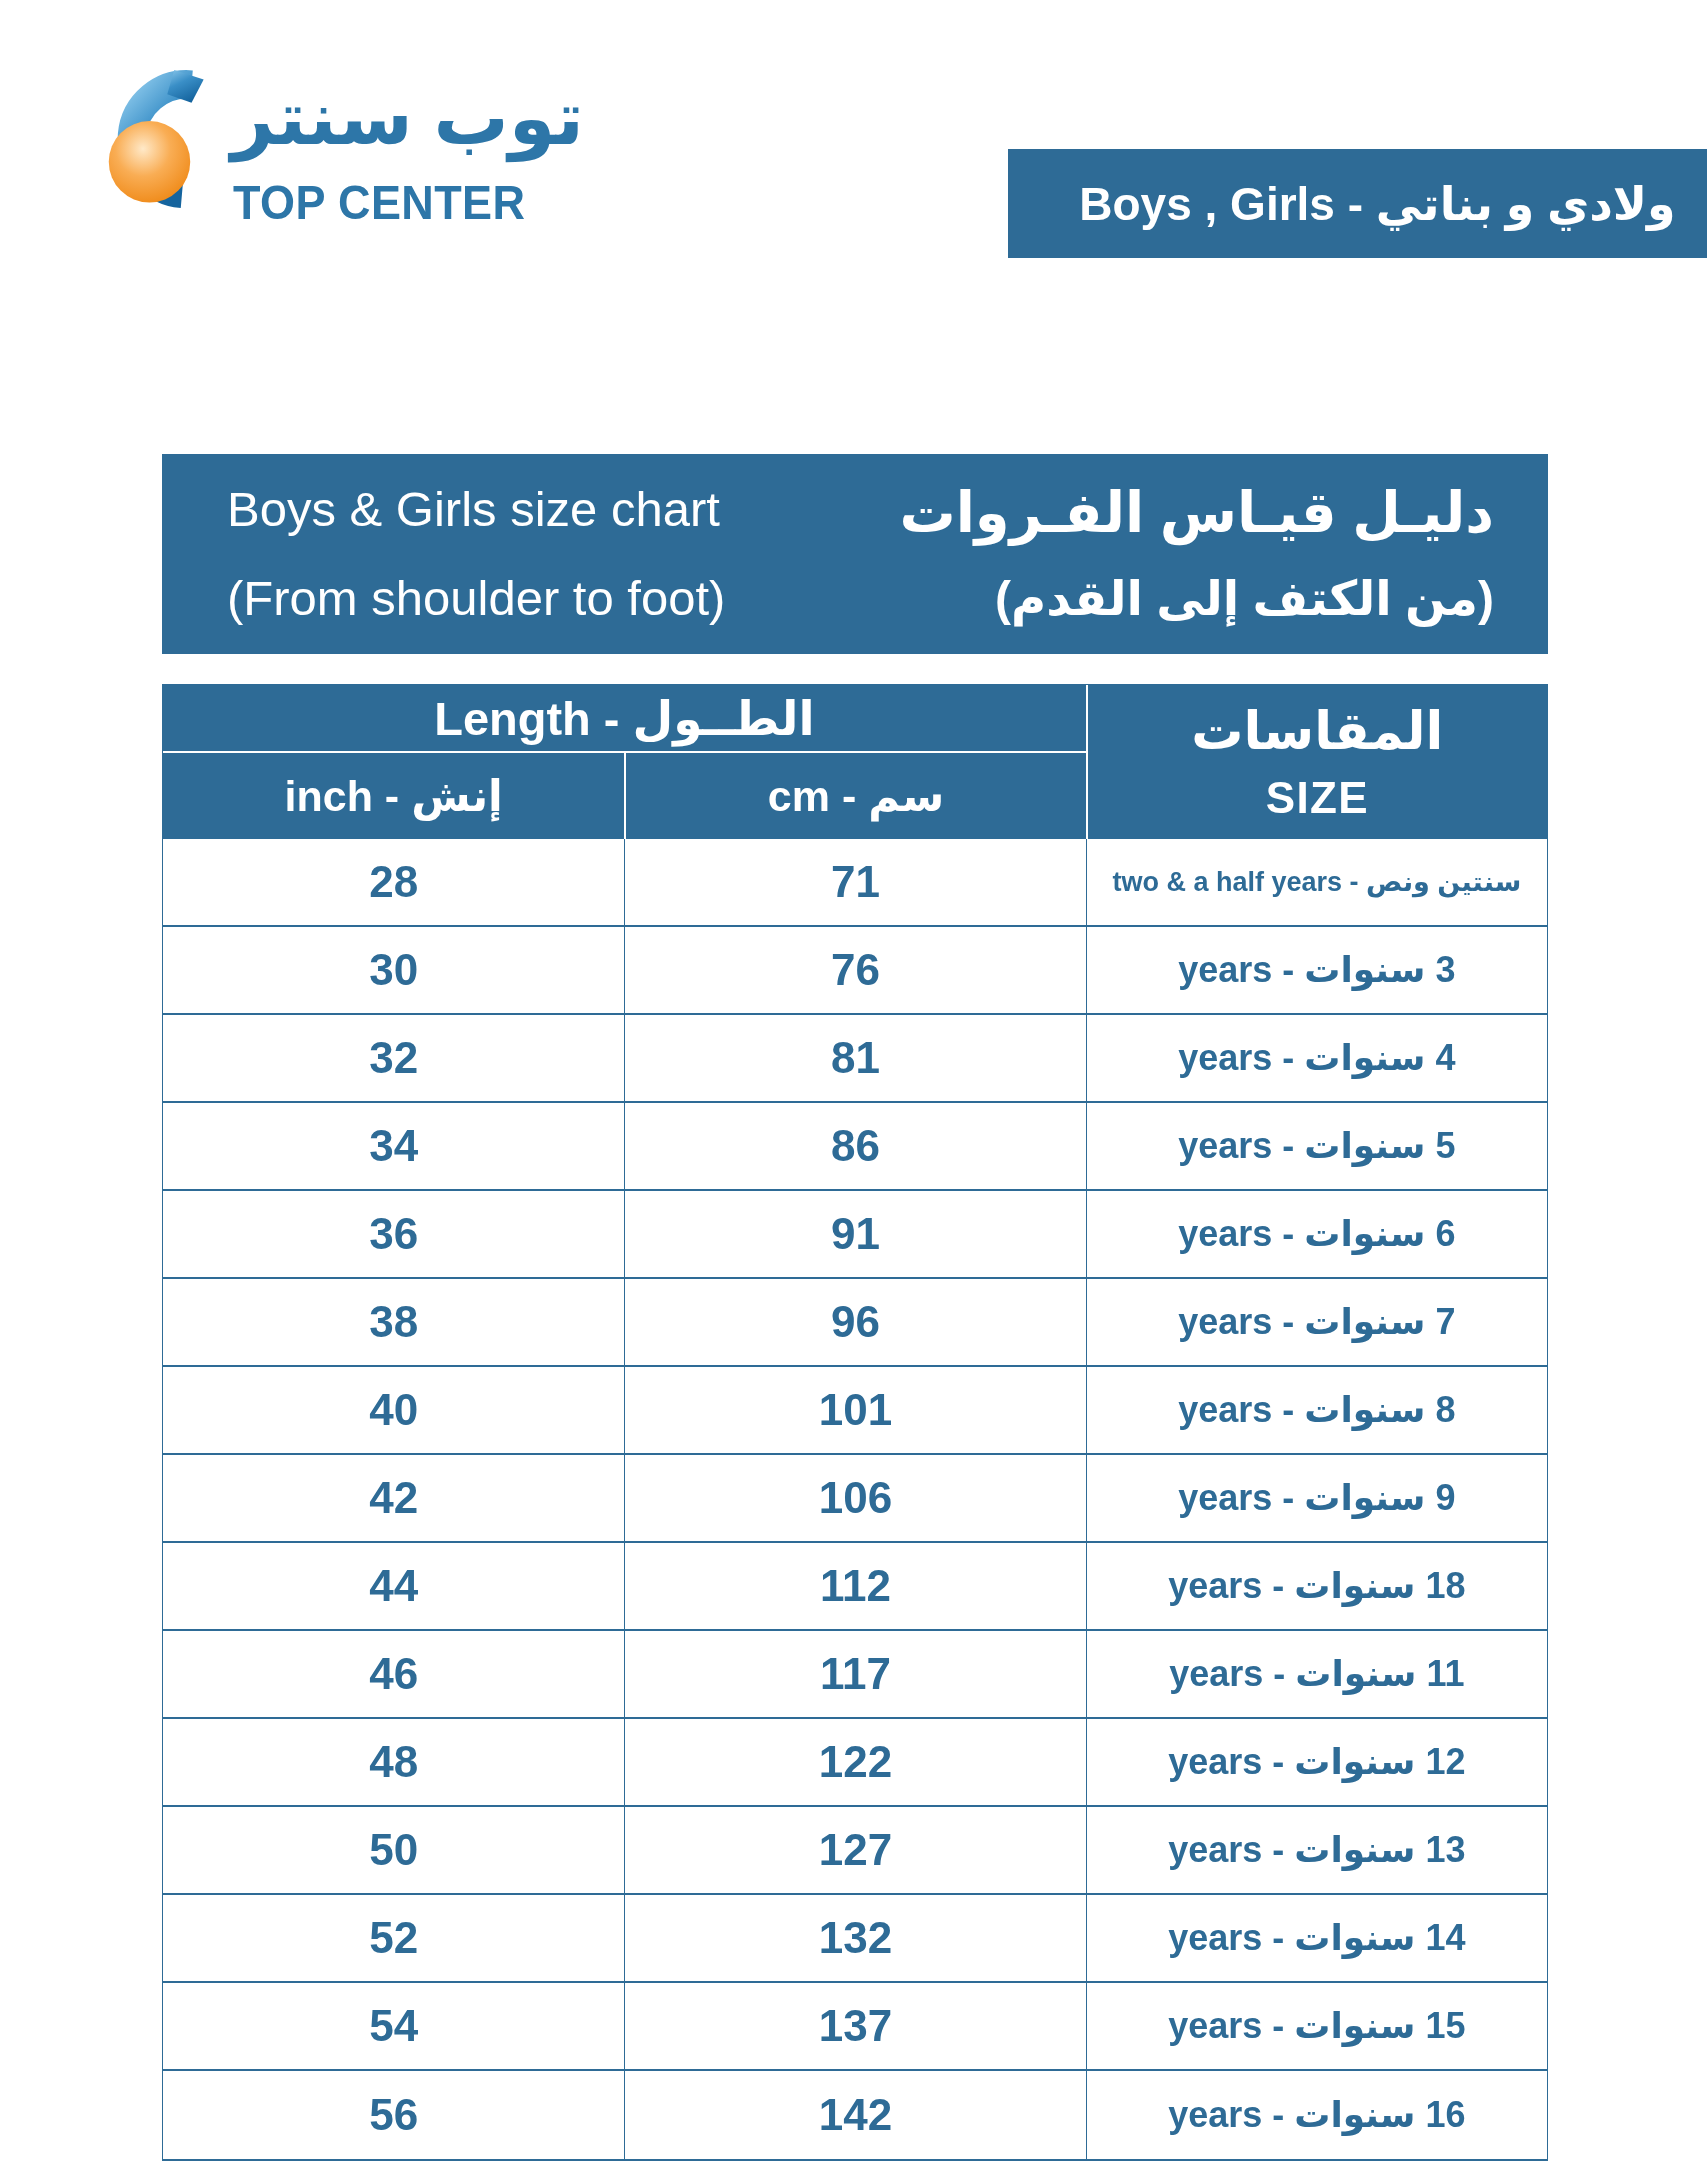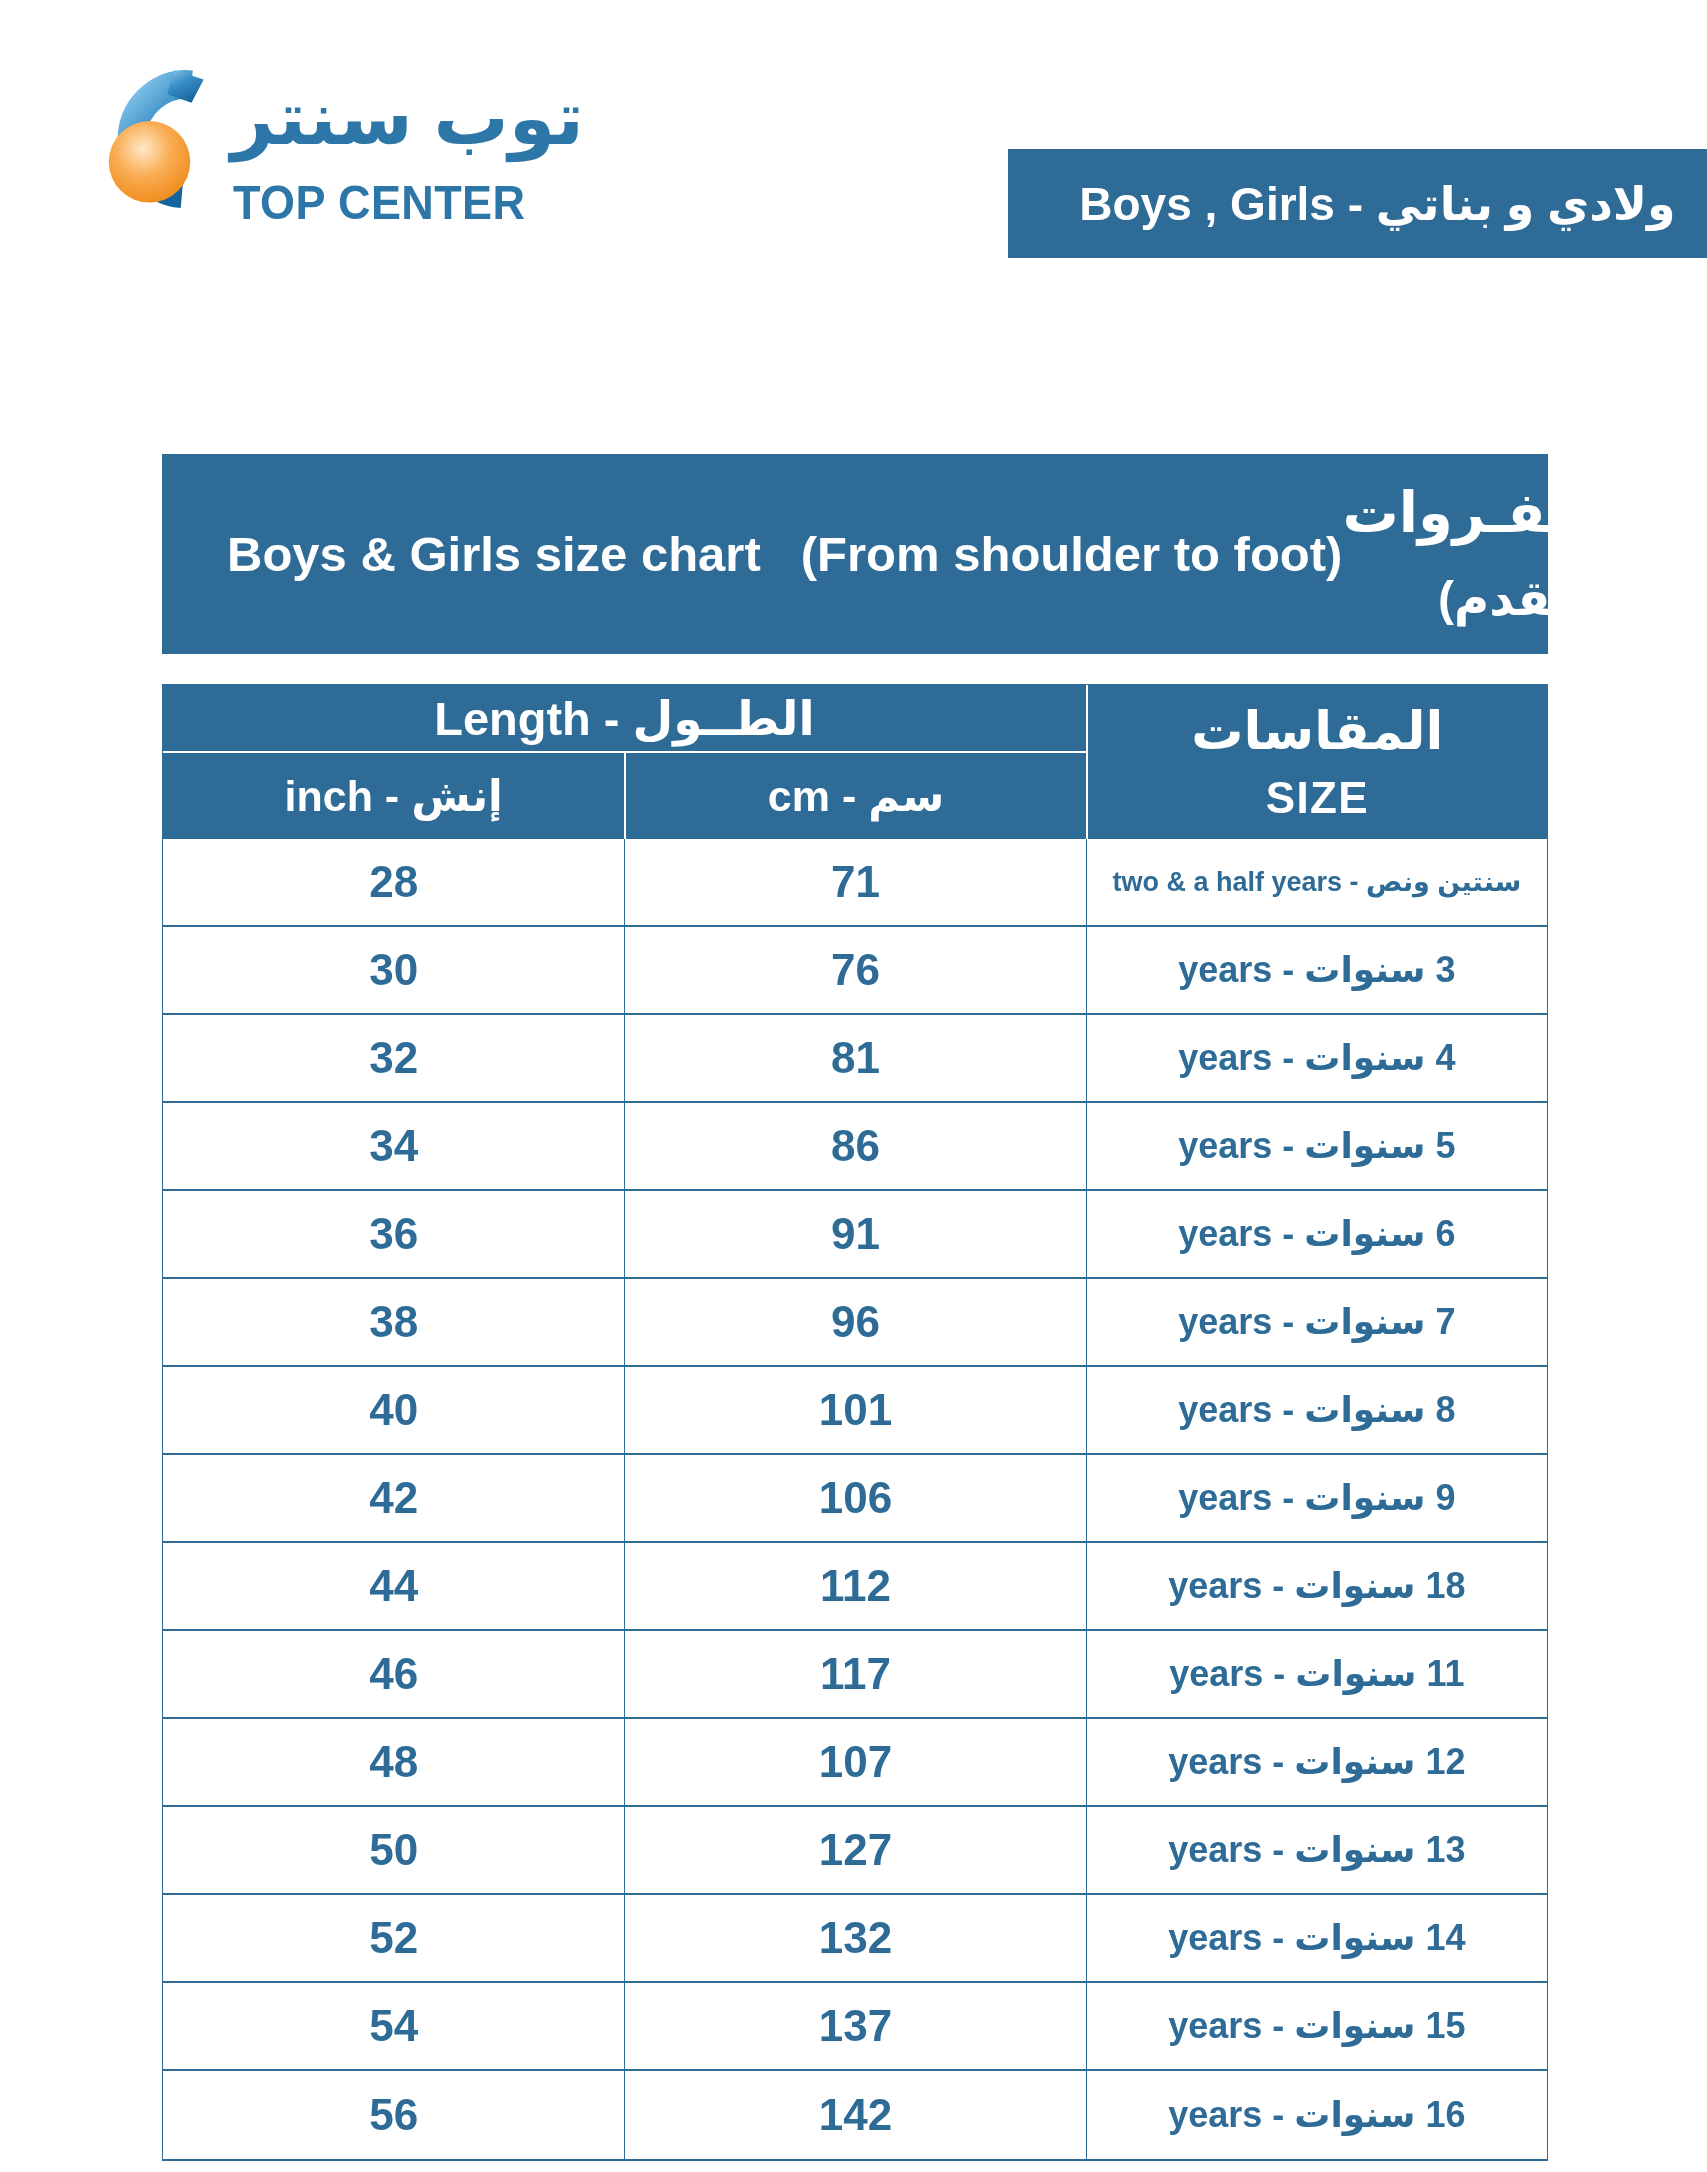--- a/index.html
+++ b/index.html
@@ -41,22 +41,22 @@
     font-size:46px;font-weight:600;white-space:nowrap;margin-left:44px;
   }
 
   
   .title-banner{
     position:absolute;left:162px;top:454px;width:1386px;height:200px;
     background:var(--blue);color:#fff;
     display:flex;align-items:center;justify-content:space-between;
   }
   .tb-en{
-    padding-left:65px;display:flex;flex-direction:row;gap:40px;
-    font-size:49px;font-weight:700;line-height:1;white-space:nowrap;
+    padding-left:65px;display:flex;flex-direction:column;gap:40px;
+    font-size:49px;font-weight:400;line-height:1;white-space:nowrap;
   }
   .tb-ar{
     padding-right:54px;display:flex;flex-direction:column;gap:30px;
     text-align:right;line-height:1.1;white-space:nowrap;
   }
   .tb-ar-l1{font-size:56px;font-weight:700;}
   .tb-ar-l2{font-size:48px;font-weight:600;}
 
   
   .size-table{
@@ -204,21 +204,21 @@
   </div>
 
   <div class="trow">
     <div class="cell c-inch">46</div>
     <div class="cell c-cm">117</div>
     <div class="cell c-size" dir="rtl">11 سنوات - years</div>
   </div>
 
   <div class="trow">
     <div class="cell c-inch">48</div>
-    <div class="cell c-cm">107</div>
+    <div class="cell c-cm">122</div>
     <div class="cell c-size" dir="rtl">12 سنوات - years</div>
   </div>
 
   <div class="trow">
     <div class="cell c-inch">50</div>
     <div class="cell c-cm">127</div>
     <div class="cell c-size" dir="rtl">13 سنوات - years</div>
   </div>
 
   <div class="trow">

